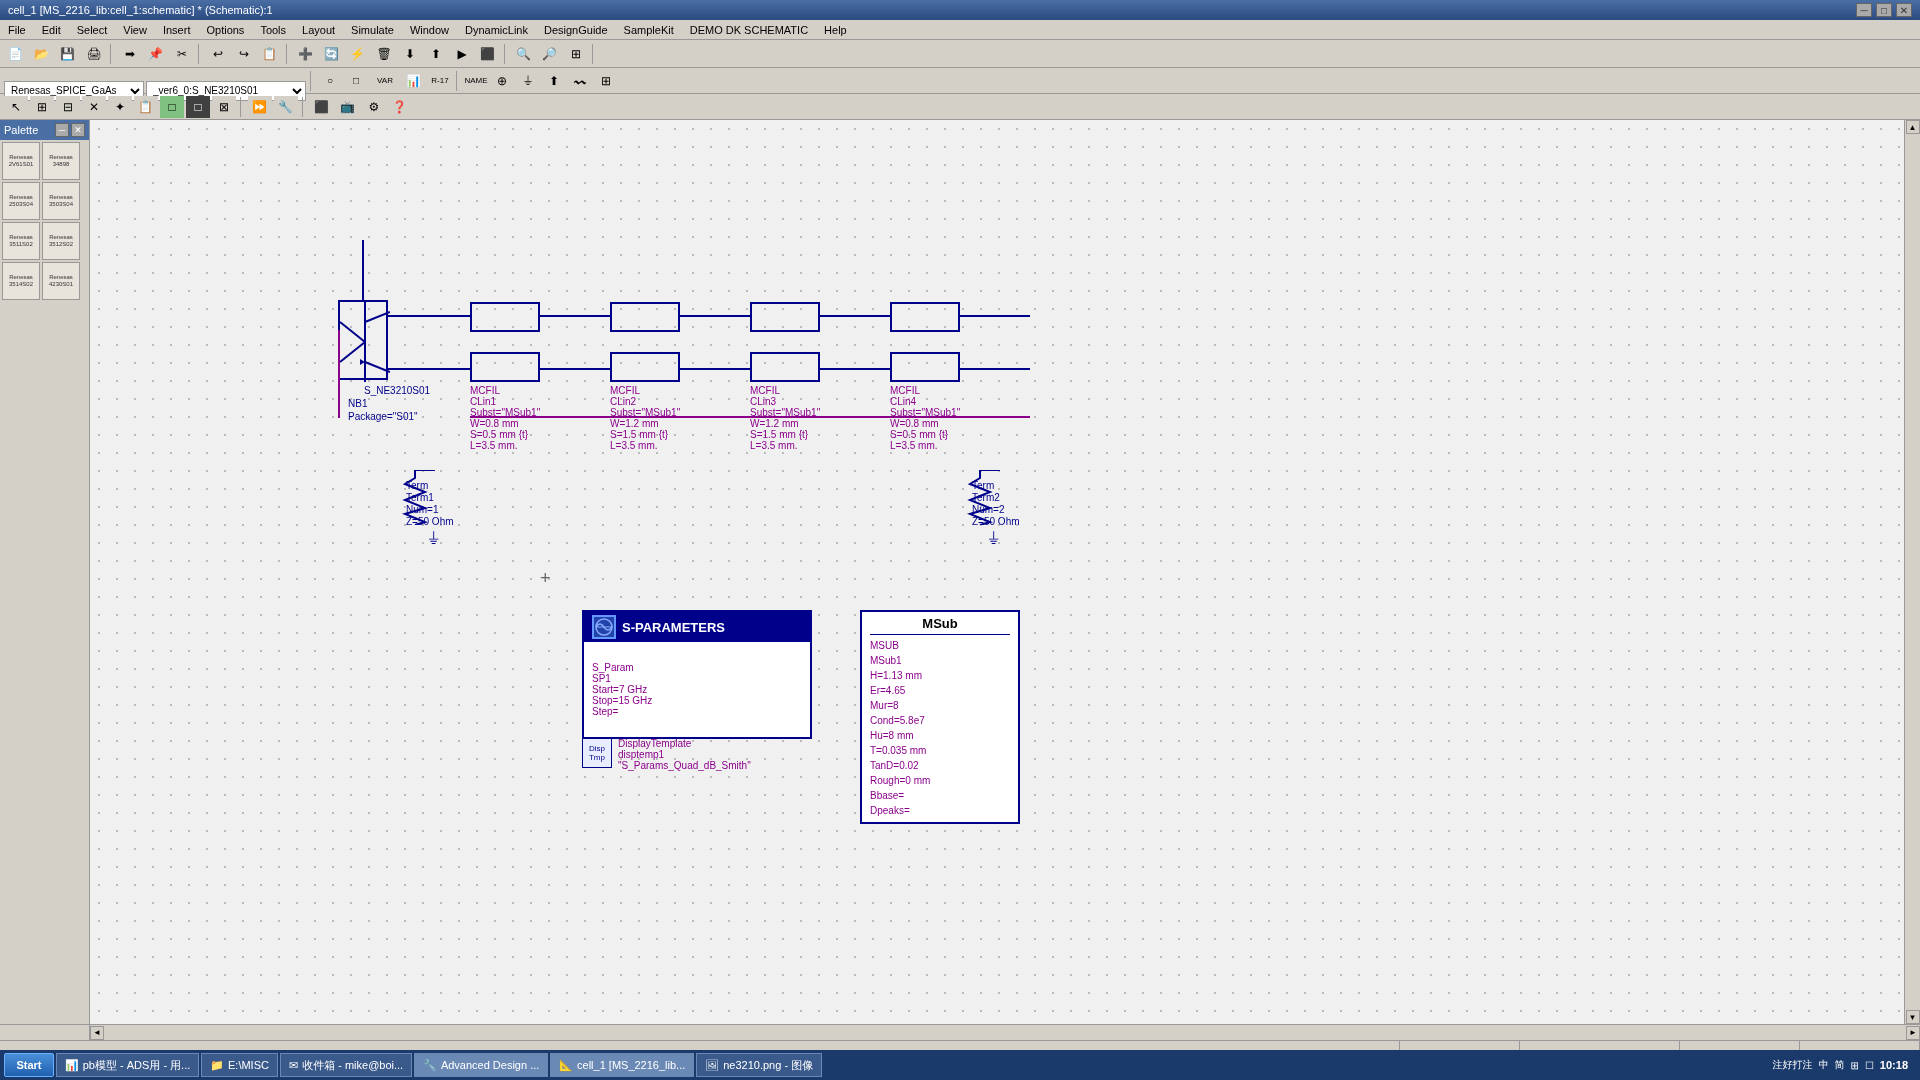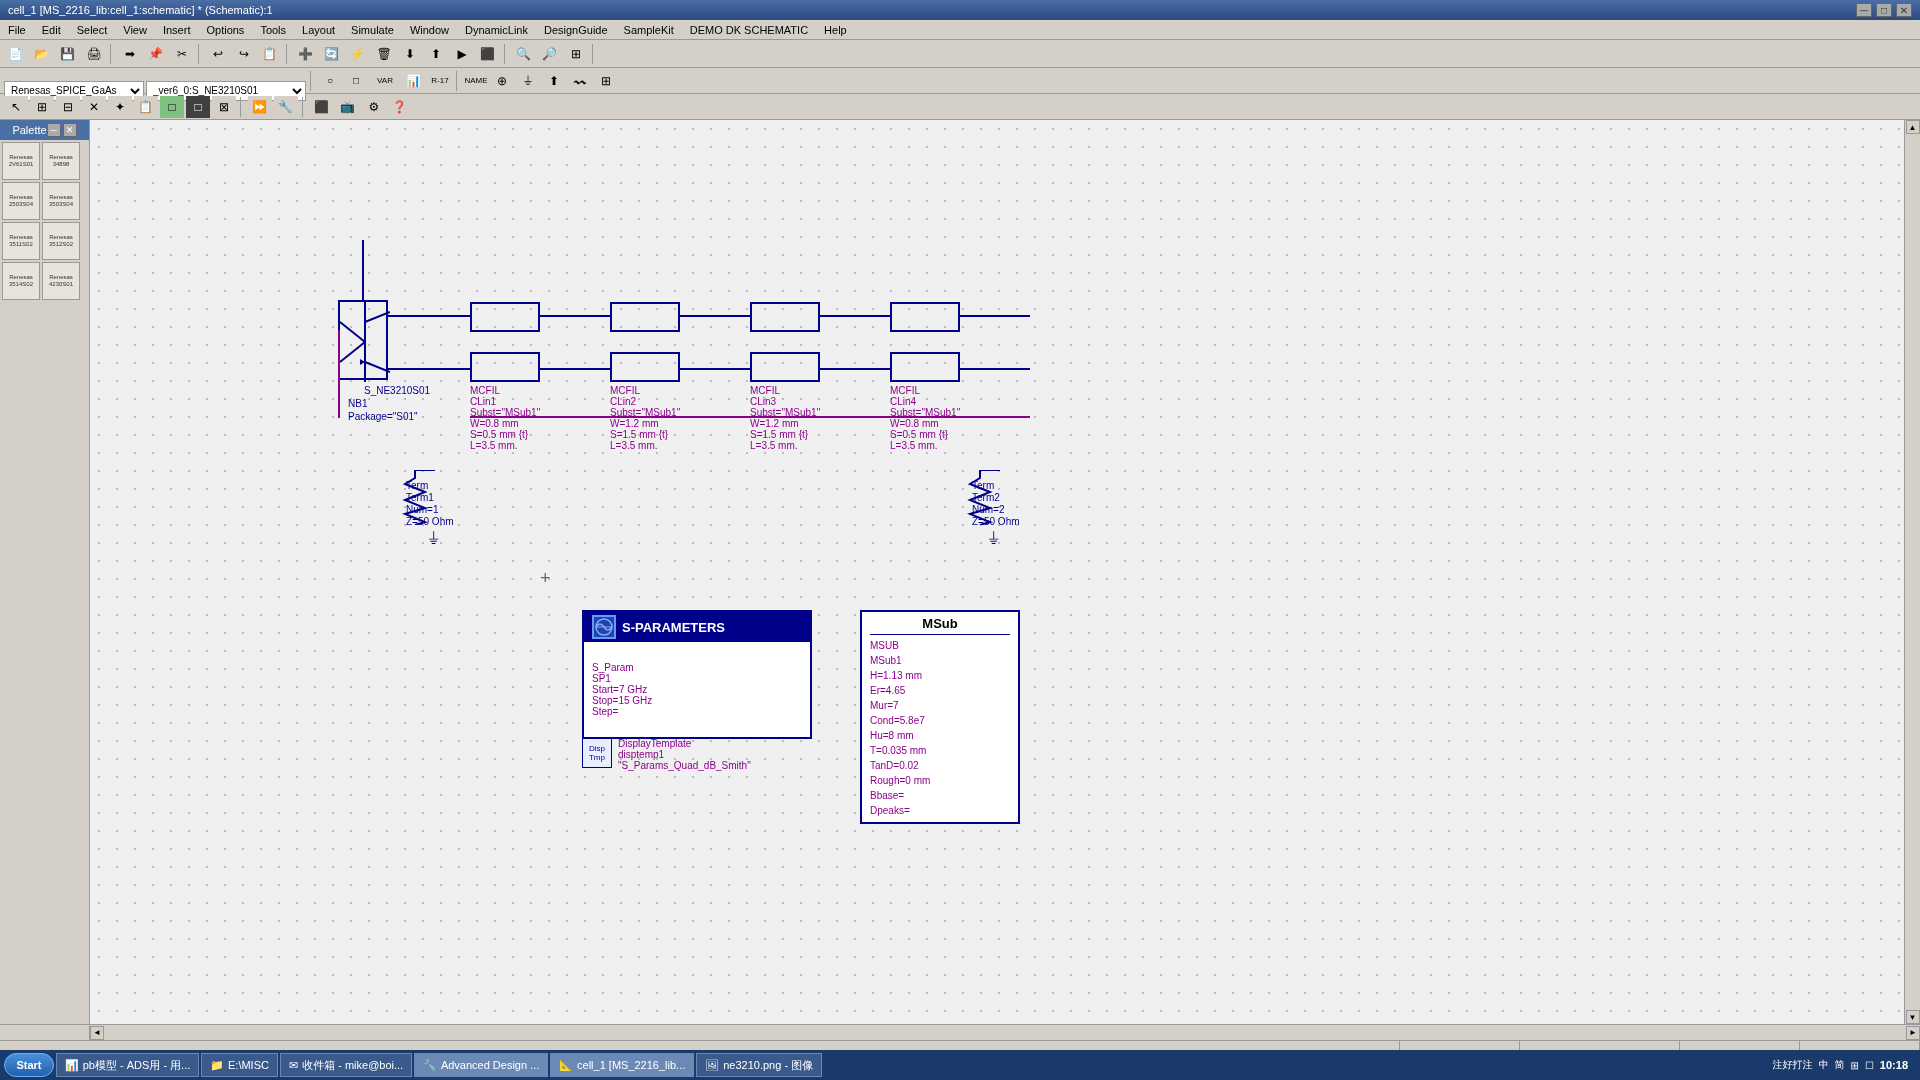--- a/index.html
+++ b/index.html
@@ -84,21 +84,21 @@
       flex-direction: column;
       overflow: hidden;
     }
     #palette-header {
       height: 20px;
       background: #4a6fa5;
       color: white;
       font-size: 11px;
       display: flex;
       align-items: center;
-      justify-content: center;
+      justify-content: space-between;
       padding: 0 4px;
     }
     #palette-header .pal-controls { display: flex; gap: 2px; }
     #palette-header .pal-btn {
       width: 14px; height: 14px; background: #aaa; border: 1px solid #666;
       display: flex; align-items: center; justify-content: center; font-size: 9px; cursor: pointer;
     }
     .palette-items {
       display: flex;
       flex-wrap: wrap;
@@ -222,21 +222,21 @@
       gap: 4px;
       white-space: nowrap;
     }
     .taskbar-item.active { background: #6a8ab5; }
     .taskbar-start {
       width: 50px; height: 24px;
       background: linear-gradient(to bottom, #4a90d9, #2060b0);
       border: 1px solid #6ab0ff;
       color: white; font-size: 11px; font-weight: bold;
       display: flex; align-items: center; justify-content: center;
-      cursor: pointer; border-radius: 12px;
+      cursor: pointer; border-radius: 2px;
     }
 
     
     #toolbar3 {
       height: 26px;
       background: #d4d0c8;
       display: flex;
       align-items: center;
       padding: 2px 4px;
       gap: 2px;
@@ -538,21 +538,21 @@
     </div>
 
     <div style="position:absolute; left:770px; top:490px; width:160px;">
       <div style="border:2px solid #00008b; background:white; padding:4px 8px;">
         <div style="text-align:center; font-size:13px; font-weight:bold; color:#000; border-bottom:1px solid #00008b; padding-bottom:3px; margin-bottom:3px;">MSub</div>
         <div style="font-size:10px; color:#8b008b; line-height:1.5;">
           <div>MSUB</div>
           <div>MSub1</div>
           <div>H=1.13 mm</div>
           <div>Er=4.65</div>
-          <div>Mur=7</div>
+          <div>Mur=8</div>
           <div>Cond=5.8e7</div>
           <div>Hu=8 mm</div>
           <div>T=0.035 mm</div>
           <div>TanD=0.02</div>
           <div>Rough=0 mm</div>
           <div>Bbase=</div>
           <div>Dpeaks=</div>
         </div>
       </div>
     </div>

